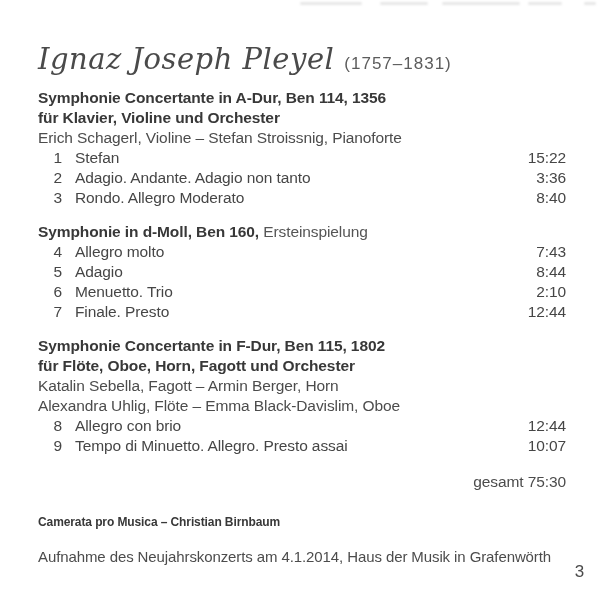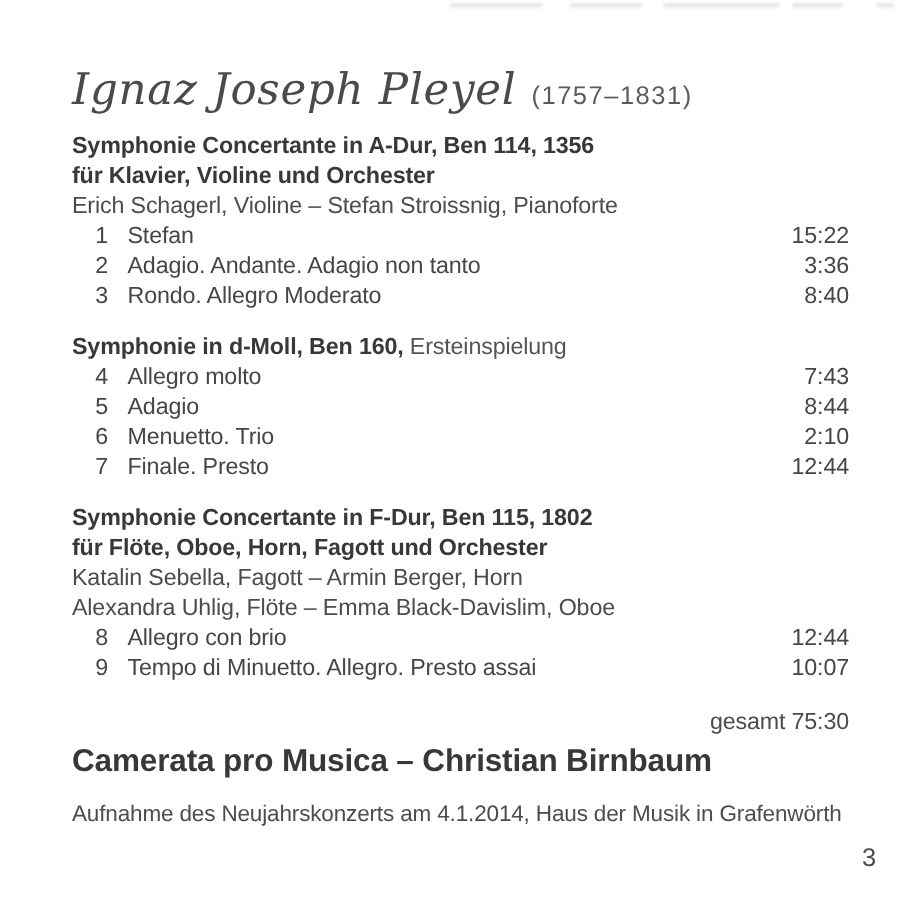--- a/index.html
+++ b/index.html
@@ -28,21 +28,21 @@
     border-radius: 2px;
   }
   .a1 { left: 300px; width: 62px; }
   .a2 { left: 380px; width: 48px; }
   .a3 { left: 442px; width: 78px; }
   .a4 { left: 528px; width: 34px; }
   .a5 { left: 584px; width: 12px; }
 
   .content {
     position: absolute;
-    left: 48px;
+    left: 38px;
     right: 34px;
     top: 0;
   }
 
   .composer-row {
     margin-top: 42px;
     height: 42px;
     display: flex;
     align-items: baseline;
     gap: 10px;
@@ -103,22 +103,22 @@
 
   .total-row {
     margin-top: 16px;
     text-align: right;
     font-size: 15.5px;
     line-height: 20px;
     color: #4c4c4c;
   }
 
   .ensemble-line {
-    margin-top: 7px;
-    font-size: 21px;
+    margin-top: 21px;
+    font-size: 12px;
     line-height: 18px;
     font-weight: bold;
     color: #383838;
     white-space: nowrap;
   }
 
   .recording-note {
     margin-top: 17px;
     font-size: 15px;
     line-height: 18px;

